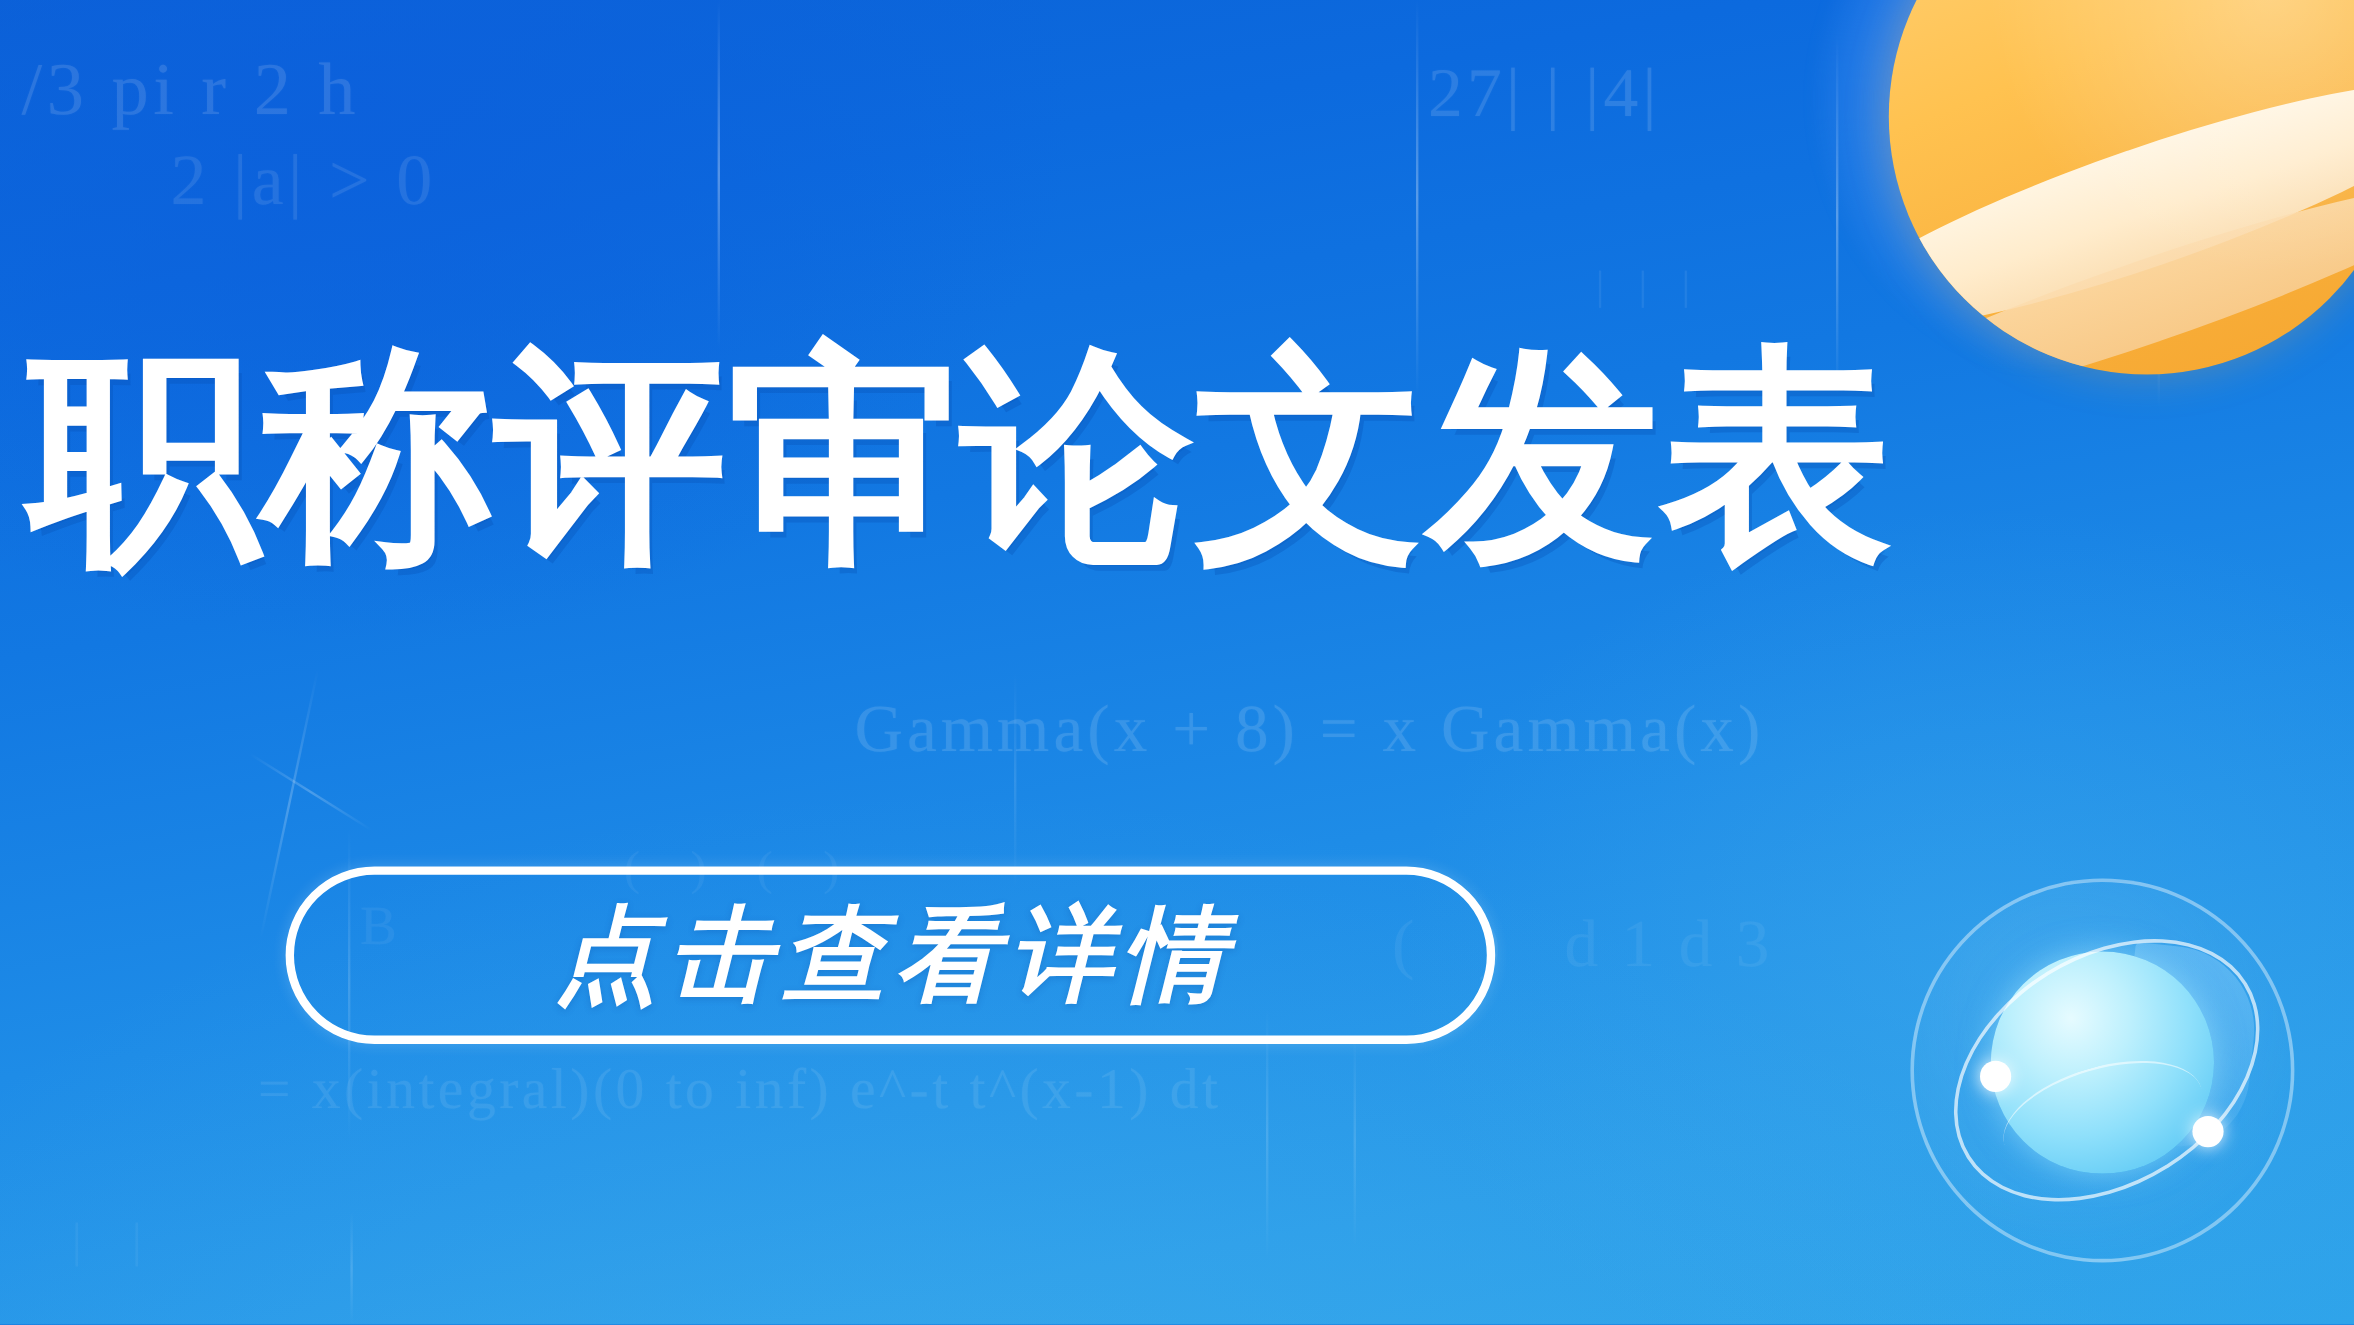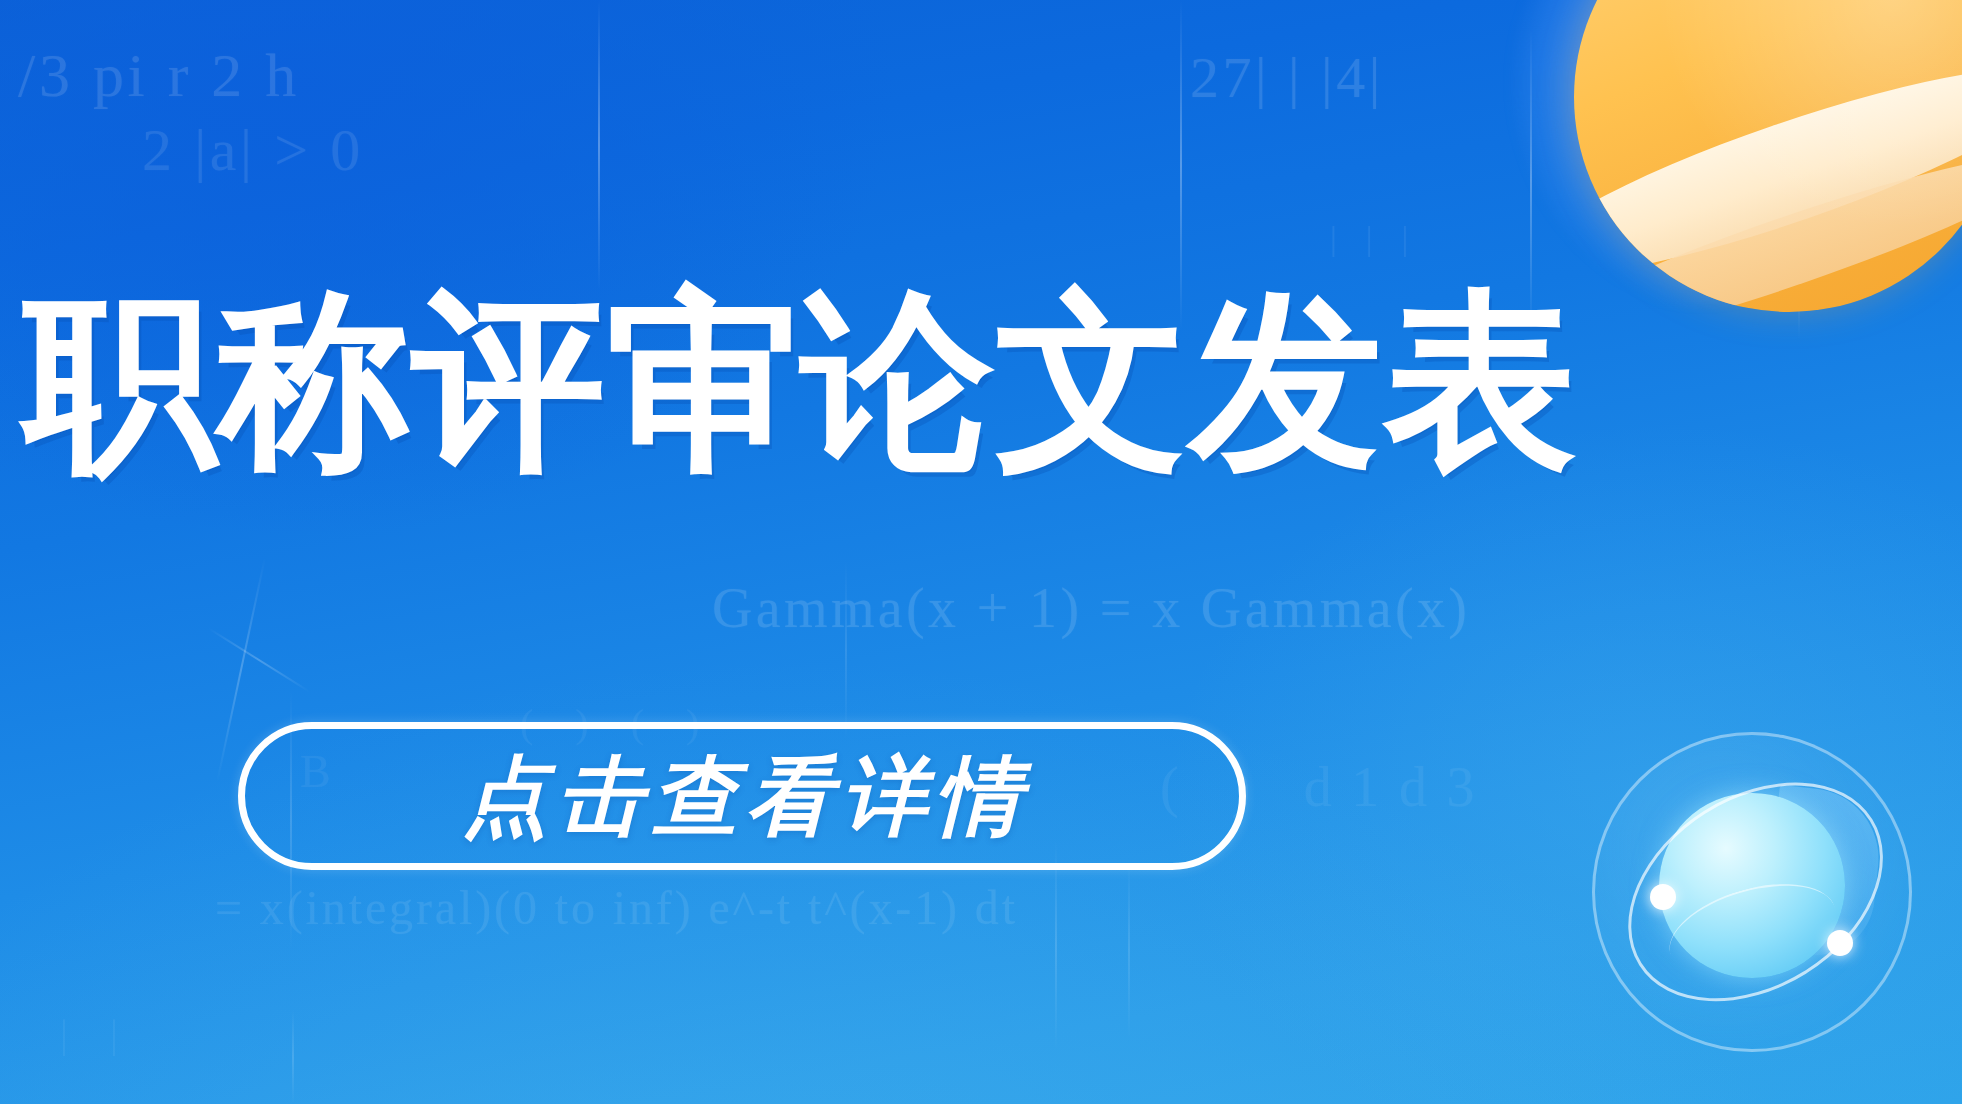--- a/index.html
+++ b/index.html
@@ -267,21 +267,21 @@
 <div id="banner">
 
   <div class="glow glow-topleft"></div>
   <div class="glow glow-midright"></div>
   <div class="glow glow-bottom"></div>
 
   <div class="mathlayer">
     <div class="formula f-a">/3 pi r 2 h</div>
     <div class="formula f-b">2 |a| &gt; 0</div>
     <div class="formula f-c">27| | |4|</div>
-    <div class="formula f-e">Gamma(x + 1) = x Gamma(x)</div>
+    <div class="formula f-e">Gamma(x + 8) = x Gamma(x)</div>
     <div class="formula f-f">= x(integral)(0 to inf) e^-t t^(x-1) dt</div>
     <div class="formula f-g">|  |  |</div>
     <div class="formula f-h">B</div>
     <div class="formula f-i">( ) d1d3</div>
     <div class="formula f-j">( )  ( )</div>
     <div class="formula f-k">|  |</div>
 
     <div class="hairline hl1"></div>
     <div class="hairline hl2"></div>
     <div class="hairline hl3"></div>

